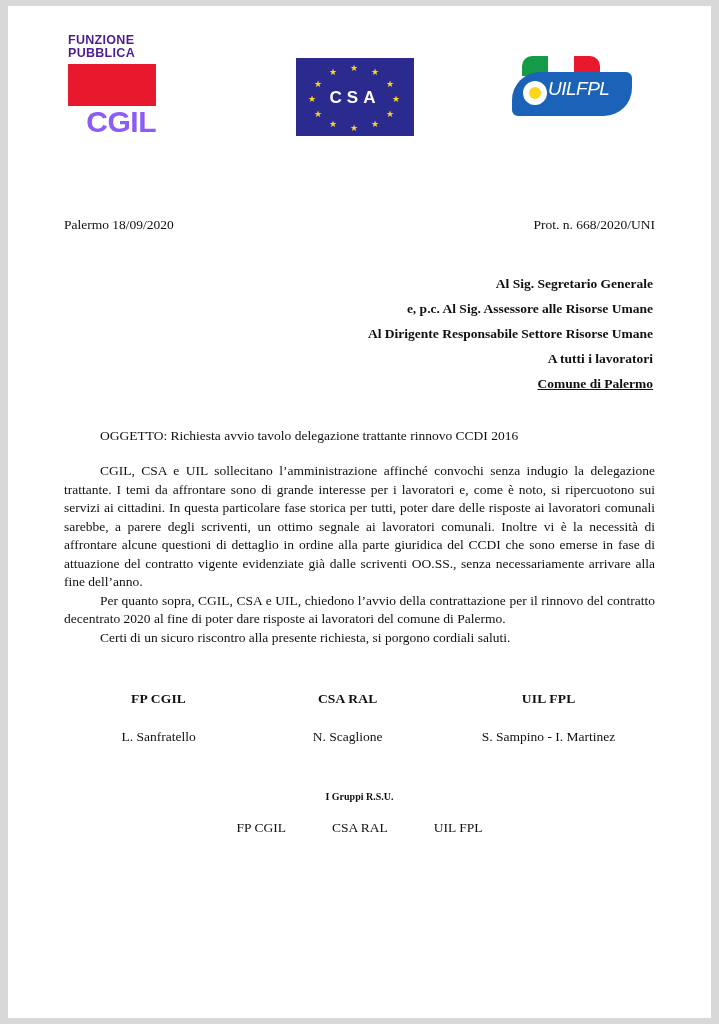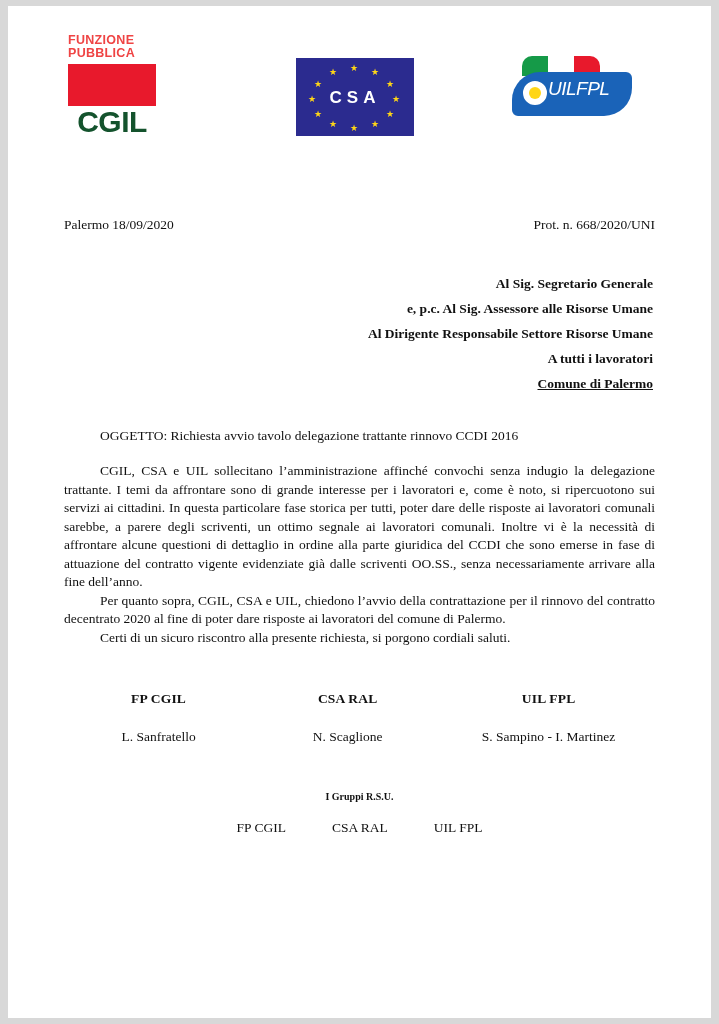--- a/index.html
+++ b/index.html
@@ -36,38 +36,38 @@
     top: 28px;
     width: 88px;
     text-align: center;
   }
   .logo-cgil .fp-line1,
   .logo-cgil .fp-line2 {
     font-family: "Liberation Sans", sans-serif;
     font-weight: bold;
     font-size: 12.5px;
     letter-spacing: 0.3px;
-    color: #ef4444;
+    color: #4c1d95;
     line-height: 13px;
     text-align: left;
   }
   .logo-cgil .redbox {
     margin-top: 4px;
     width: 88px;
     height: 42px;
     background: #e8192c;
   }
   .logo-cgil .cgil-word {
     font-family: "Liberation Sans", sans-serif;
     font-weight: bold;
     font-size: 30px;
     letter-spacing: -0.5px;
-    color: #14532d;
+    color: #8b5cf6;
     line-height: 32px;
-    text-align: center;
+    text-align: right;
   }
 
   
   .logo-csa {
     position: absolute;
     left: 288px;
     top: 52px;
     width: 118px;
     height: 78px;
     background: #2b2b8f;

